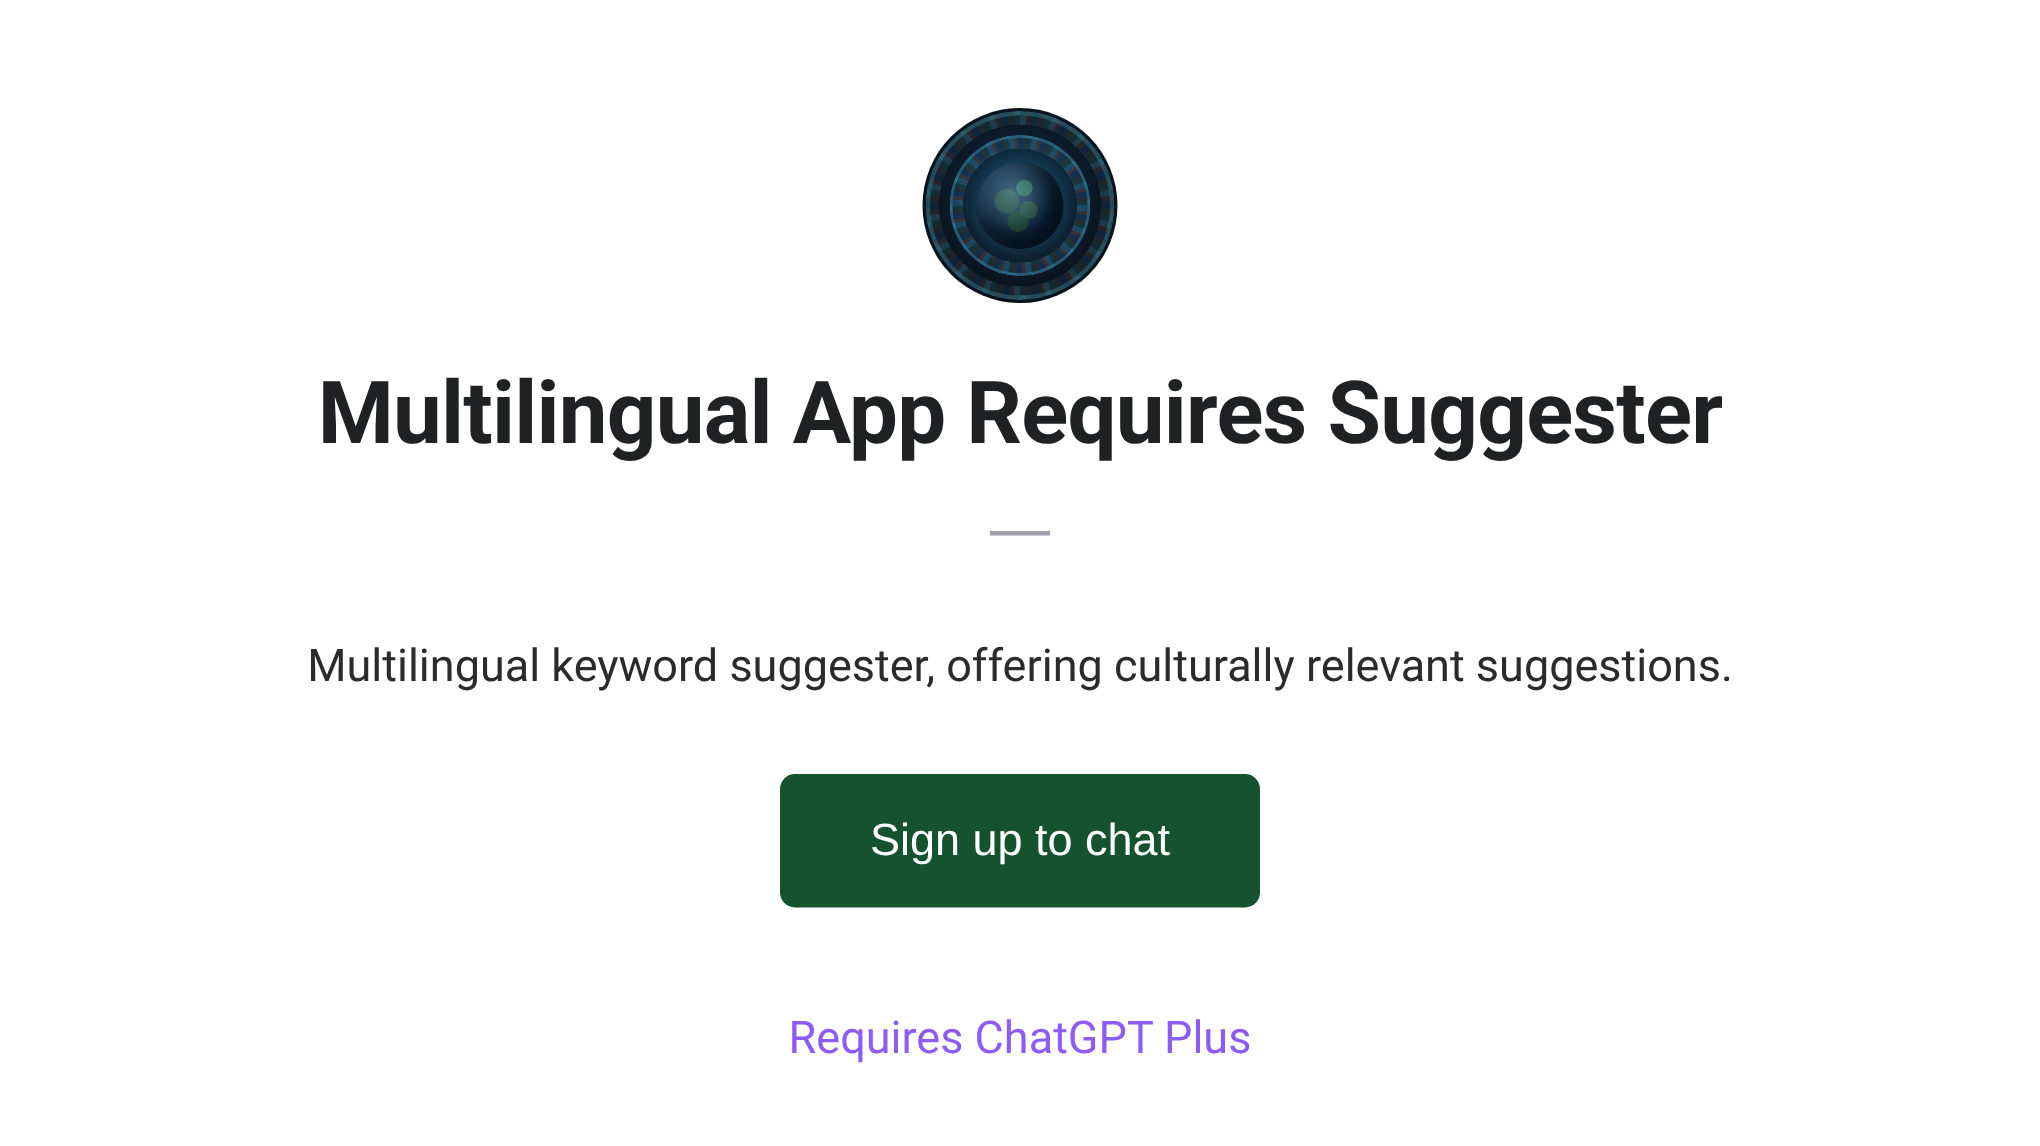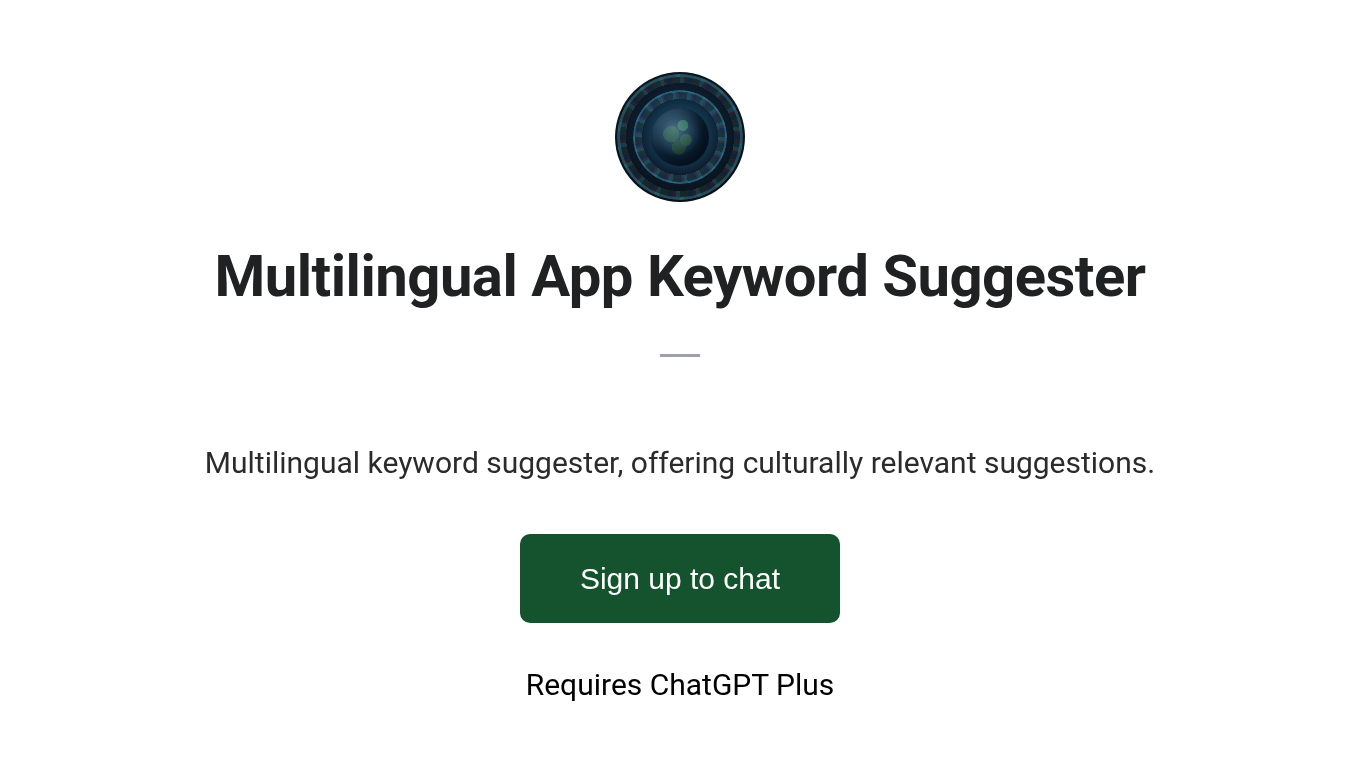--- a/index.html
+++ b/index.html
@@ -96,60 +96,60 @@
       text-align: center;
     }
     .divider {
       margin-top: 44px;
       width: 40px;
       height: 0;
       border-top: 3px solid #8e8ea0;
       opacity: 0.85;
     }
     .description {
-      margin-top: 88px;
+      margin-top: 70px;
       font-size: 30px;
       font-weight: 400;
       color: #2b2b2e;
       text-align: center;
       max-width: 1100px;
     }
     .cta-button {
       margin-top: 54px;
       padding: 28px 60px;
       background: #14532d;
       color: #ffffff;
       font-size: 30px;
       font-weight: 400;
       border: none;
       border-radius: 10px;
       cursor: pointer;
       text-align: center;
       line-height: 1.1;
     }
     .requirement {
-      margin-top: 44px;
+      margin-top: 70px;
       font-size: 30px;
       font-weight: 400;
-      color: #000000;
+      color: #8b5cf6;
       text-align: center;
     }
   </style>
 </head>
 <body>
 
 <div class="container">
 
   <div class="avatar">
     <div class="avatar-ring ring-outer"></div>
     <div class="avatar-ring ring-mid"></div>
     <div class="globe"></div>
   </div>
 
-  <h1 class="title">Multilingual App Keyword Suggester</h1>
+  <h1 class="title">Multilingual App Requires Suggester</h1>
 
   <div class="divider"></div>
 
   <p class="description">Multilingual keyword suggester, offering culturally relevant suggestions.</p>
 
   <button class="cta-button">Sign up to chat</button>
 
   <p class="requirement">Requires ChatGPT Plus</p>
 
 </div>

